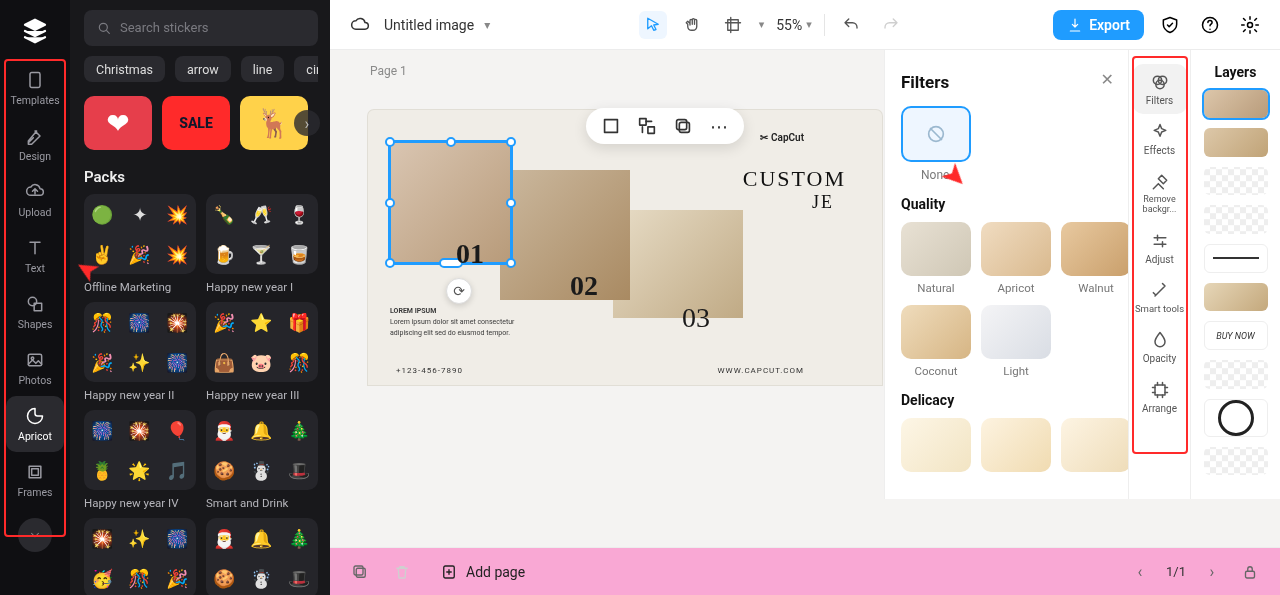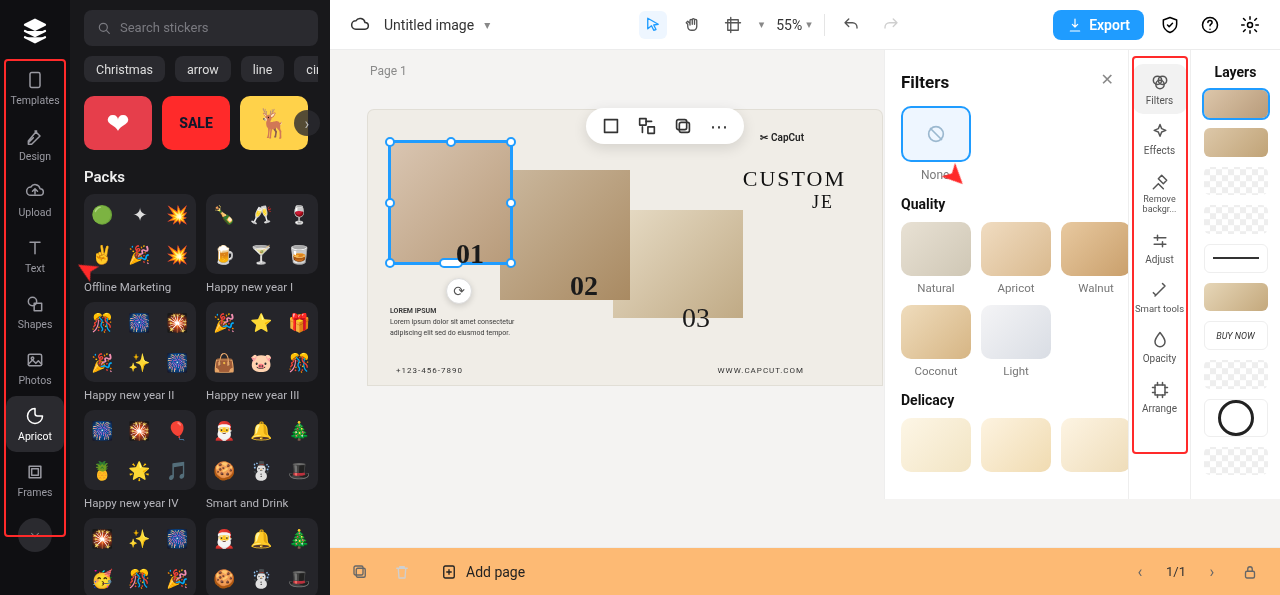--- a/index.html
+++ b/index.html
@@ -75,21 +75,21 @@
   .cc-big3 { position:absolute; left:314px; top:192px; font-size:28px; font-weight:400; color:#1a1a1a; font-family:Georgia,serif;}
   .cc-small { position:absolute; left:22px; top:196px; font-size:7px; color:#3a3a3a; line-height:1.6; width:150px;}
   .cc-footL { position:absolute; left:28px; bottom:10px; font-size:8px; color:#333; letter-spacing:1px;}
   .cc-footR { position:absolute; right:78px; bottom:10px; font-size:8px; color:#333; letter-spacing:1px;}
   .float-tb { position:absolute; left:218px; top:28px; height:36px; background:#fff; border-radius:18px; box-shadow:0 4px 14px rgba(0,0,0,.12);
               display:flex; align-items:center; gap:14px; padding:0 14px;}
   .float-ic { width:22px; height:22px; color:#333; display:flex; align-items:center; justify-content:center; cursor:pointer;}
   .rotate-handle { position:absolute; left:78px; top:198px; width:26px; height:26px; background:#fff; border:1px solid #ddd;
                    border-radius:50%; box-shadow:0 2px 6px rgba(0,0,0,.15); display:flex; align-items:center; justify-content:center; font-size:14px; color:#555;}
 
-  .bottombar { height:48px; background:#fdba74; border-top:1px solid #ececec; display:flex; align-items:center; padding:0 18px; gap:18px;}
+  .bottombar { height:48px; background:#f9a8d4; border-top:1px solid #ececec; display:flex; align-items:center; padding:0 18px; gap:18px;}
   .bb-ic { width:24px; height:24px; color:#666; display:flex; align-items:center; justify-content:center; cursor:pointer;}
   .addpage { display:flex; align-items:center; gap:8px; color:#222; font-size:14px; cursor:pointer; margin-left:8px;}
   .bb-right { margin-left:auto; display:flex; align-items:center; gap:14px; color:#666;}
 
   
   .filters-pop { position:absolute; right:0; top:0; bottom:0; width:244px; background:#fff;
                  border-left:1px solid #eee; padding:22px 16px 10px; overflow-y:auto;}
   .filters-pop h3 { font-size:17px; font-weight:700; color:#111; margin-bottom:14px;}
   .close-x { position:absolute; right:14px; top:20px; color:#888; cursor:pointer; font-size:16px;}
   .filter-none { width:70px; height:56px; border:2px solid #1f9cff; border-radius:10px; background:#eef6ff;

